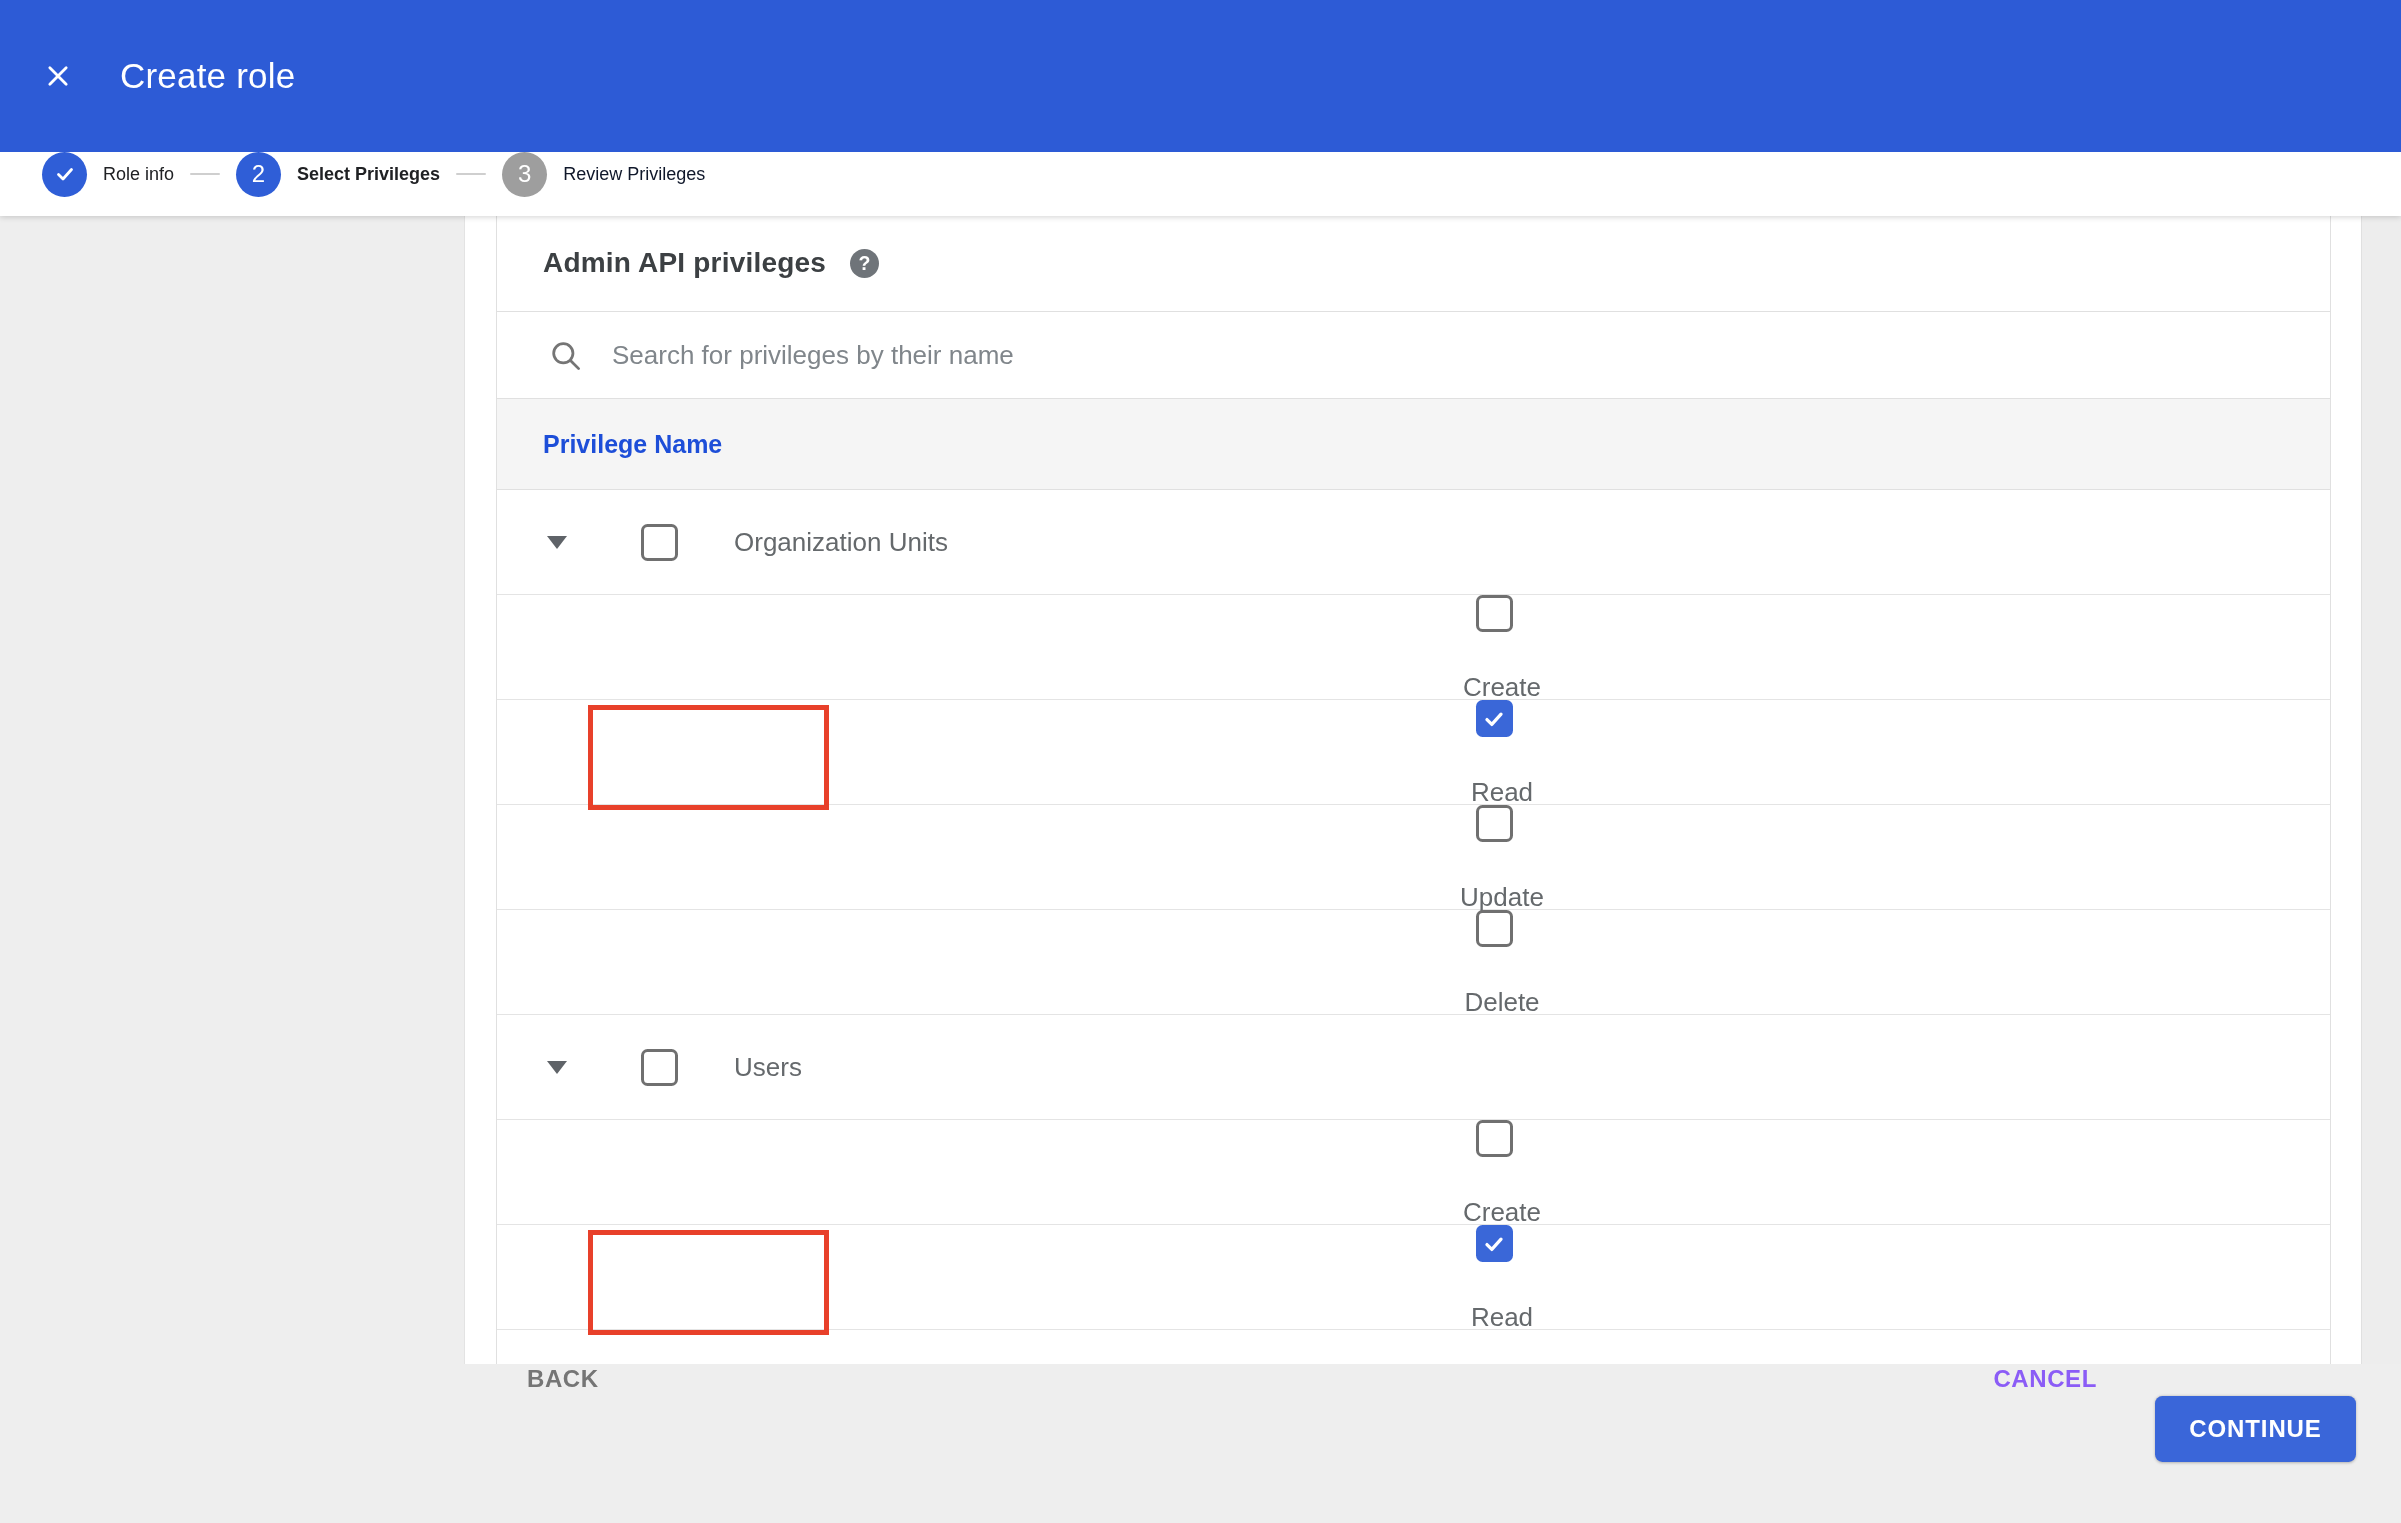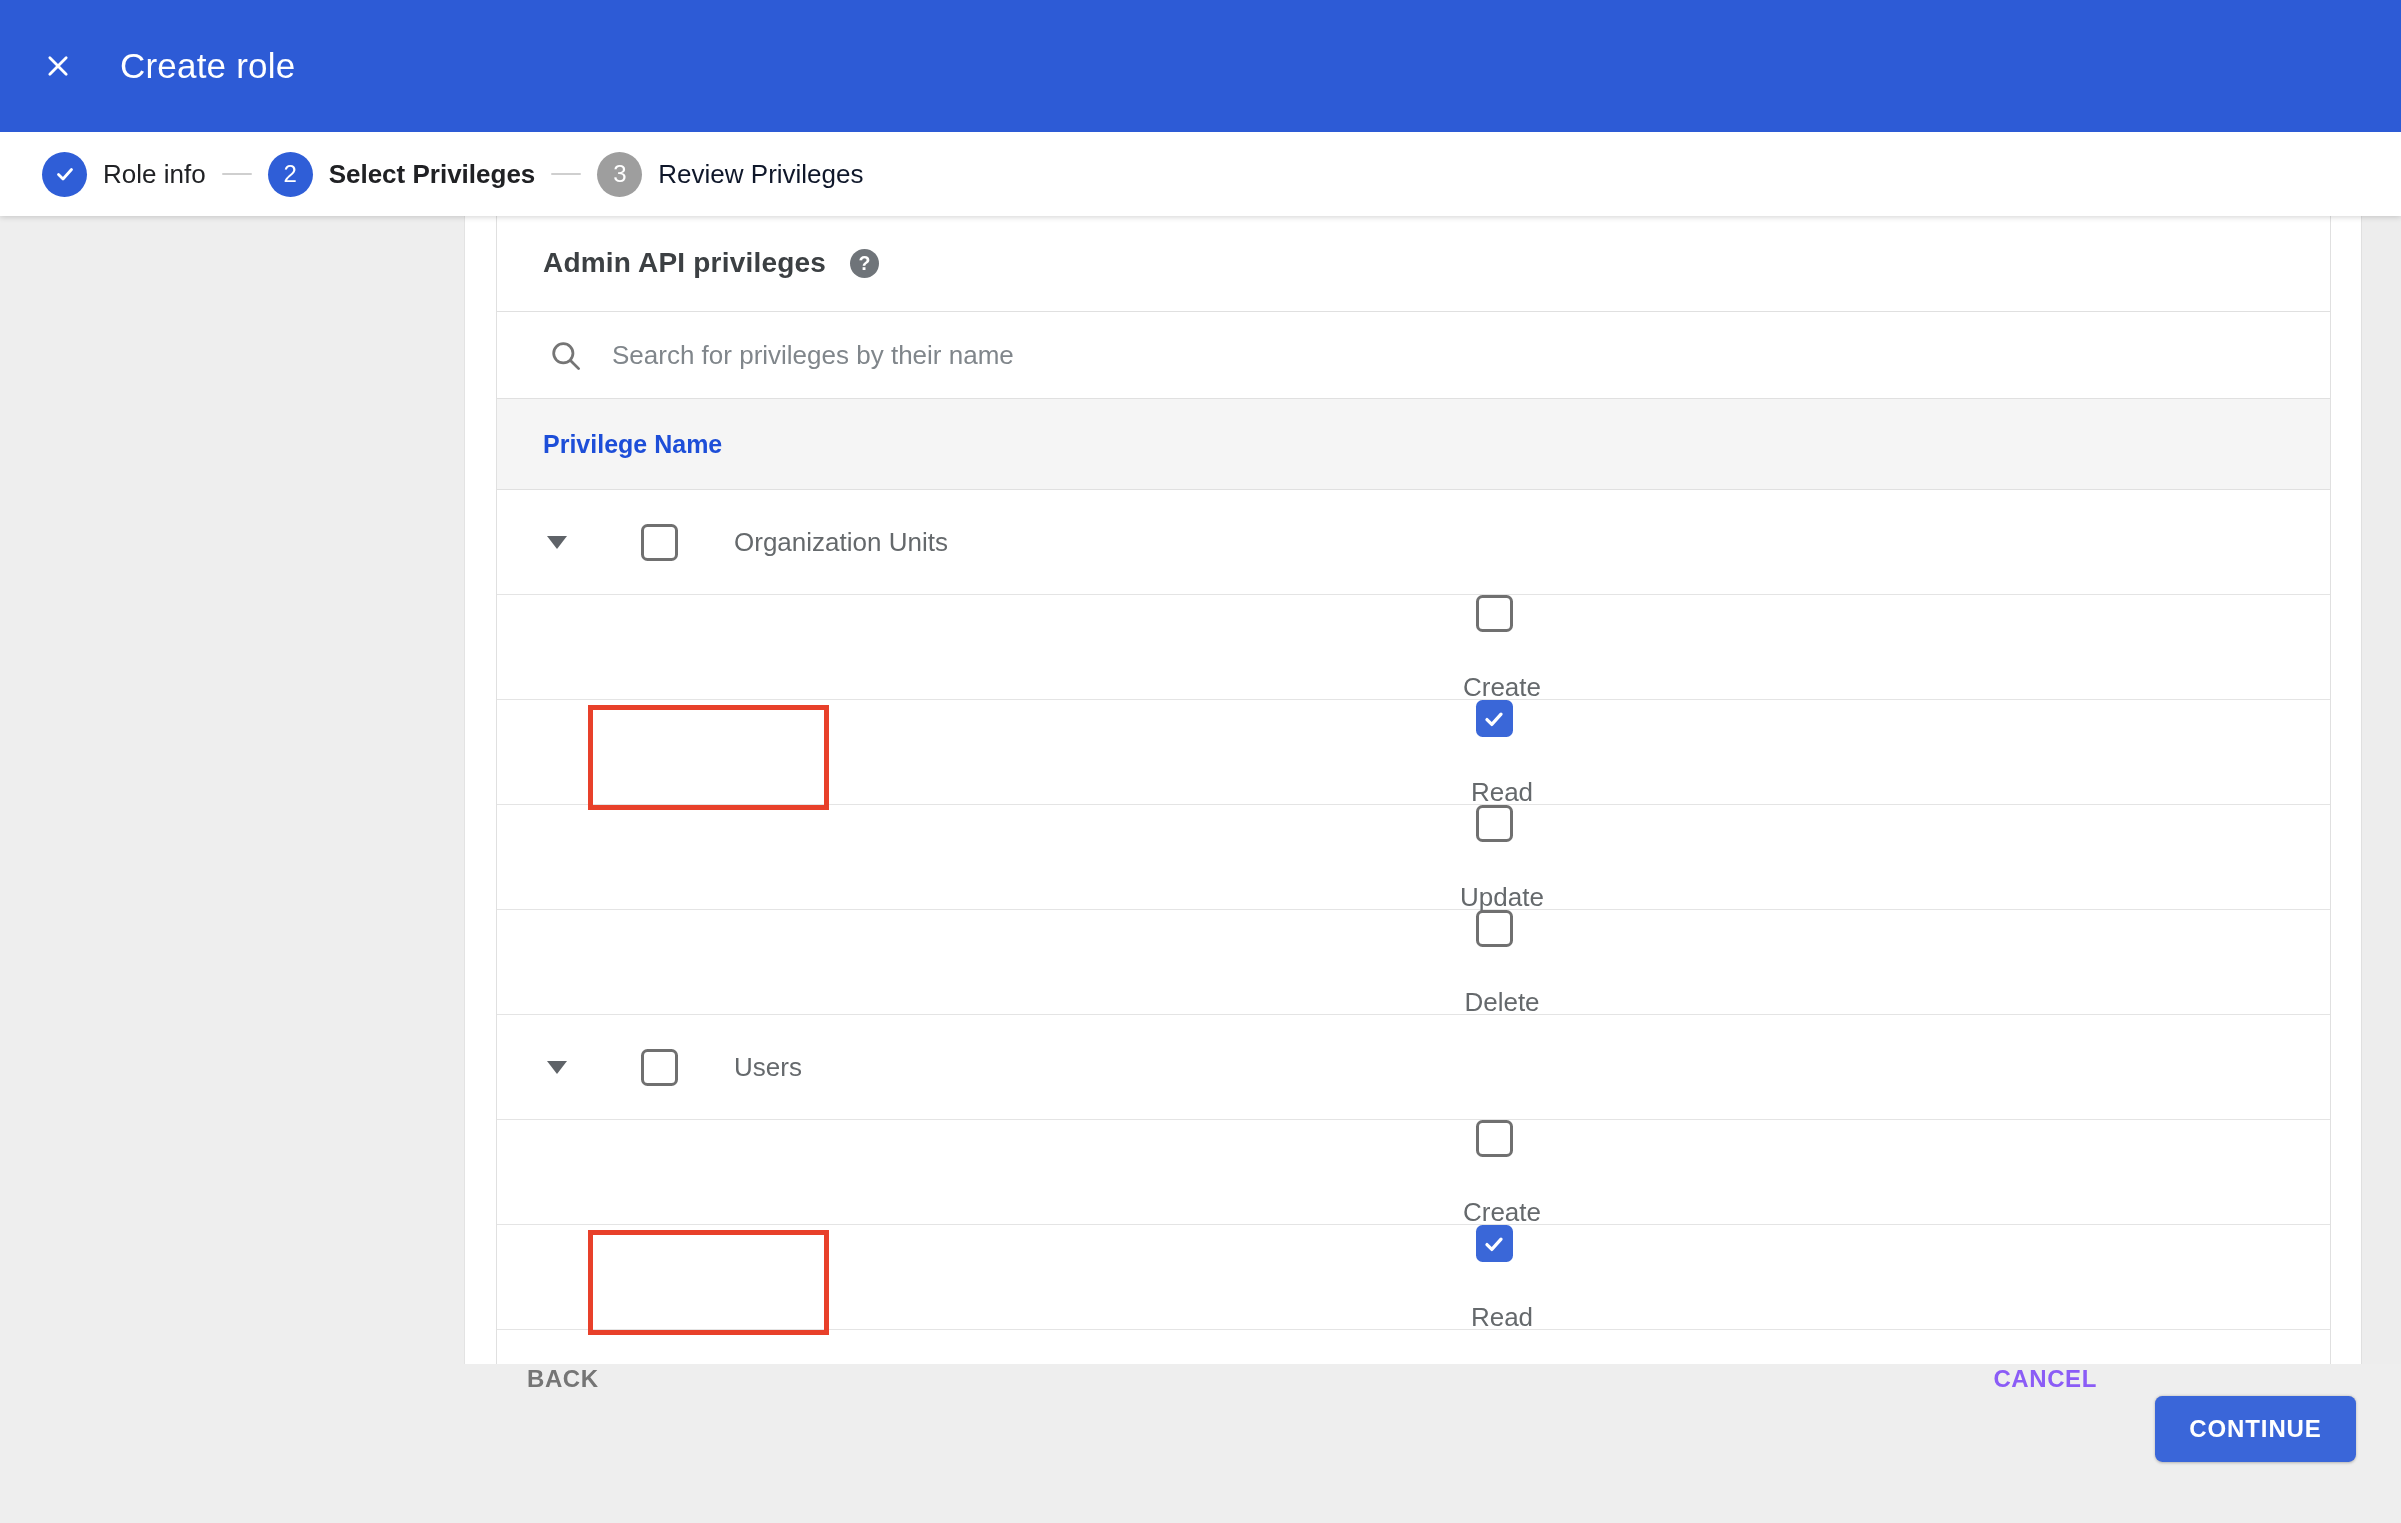--- a/index.html
+++ b/index.html
@@ -3,39 +3,39 @@
 <meta charset="utf-8">
 <style>
   html,body{margin:0;padding:0;}
   body{
     width:2401px;height:1524px;position:relative;overflow:hidden;
     font-family:"Liberation Sans","DejaVu Sans",sans-serif;
     background:#ffffff;
   }
   
   .appbar{
-    position:absolute;top:0;left:0;right:0;height:132px;
+    position:absolute;top:0;left:0;right:0;height:152px;
     background:#2d5bd6;display:flex;align-items:center;z-index:10;
   }
   .close-btn{margin-left:42px;width:32px;height:32px;display:flex;align-items:center;justify-content:center;cursor:pointer;}
   .appbar-title{margin-left:46px;color:#ffffff;font-size:35px;font-weight:400;letter-spacing:0.2px;}
   
   .stepper{
     position:absolute;top:132px;left:0;right:0;height:84px;background:#ffffff;
     display:flex;align-items:center;padding-left:42px;z-index:8;
     box-shadow:0 1.9px 5.6px rgba(0,0,0,.16);
   }
   .step{display:flex;align-items:center;}
   .step-circle{
     width:45px;height:45px;border-radius:50%;display:flex;align-items:center;justify-content:center;
     color:#fff;font-size:24px;flex:0 0 auto;
   }
   .step.completed .step-circle,.step.active .step-circle{background:#2f5ed7;}
   .step.upcoming .step-circle{background:#9e9e9e;}
-  .step-label{margin-left:16px;font-size:26px;color:#202124;white-space:nowrap;}
+  .step-label{margin-left:16px;font-size:18px;color:#202124;white-space:nowrap;}
   .step.active .step-label{font-weight:bold;}
   .step.upcoming .step-label{color:#0f172a;}
   .connector{width:30px;height:2.8px;background:#cfcfcf;margin:0 16px;border-radius:1.9px;}
   
   .main-bg{position:absolute;top:215px;left:0;right:0;height:1149px;background:#eeeeee;}
   .card{
     position:absolute;top:215px;left:464px;width:1898px;height:1149px;background:#ffffff;
     border-left:0.9px solid #e3e3e3;box-sizing:border-box;
   }
   .scroll-strip{

